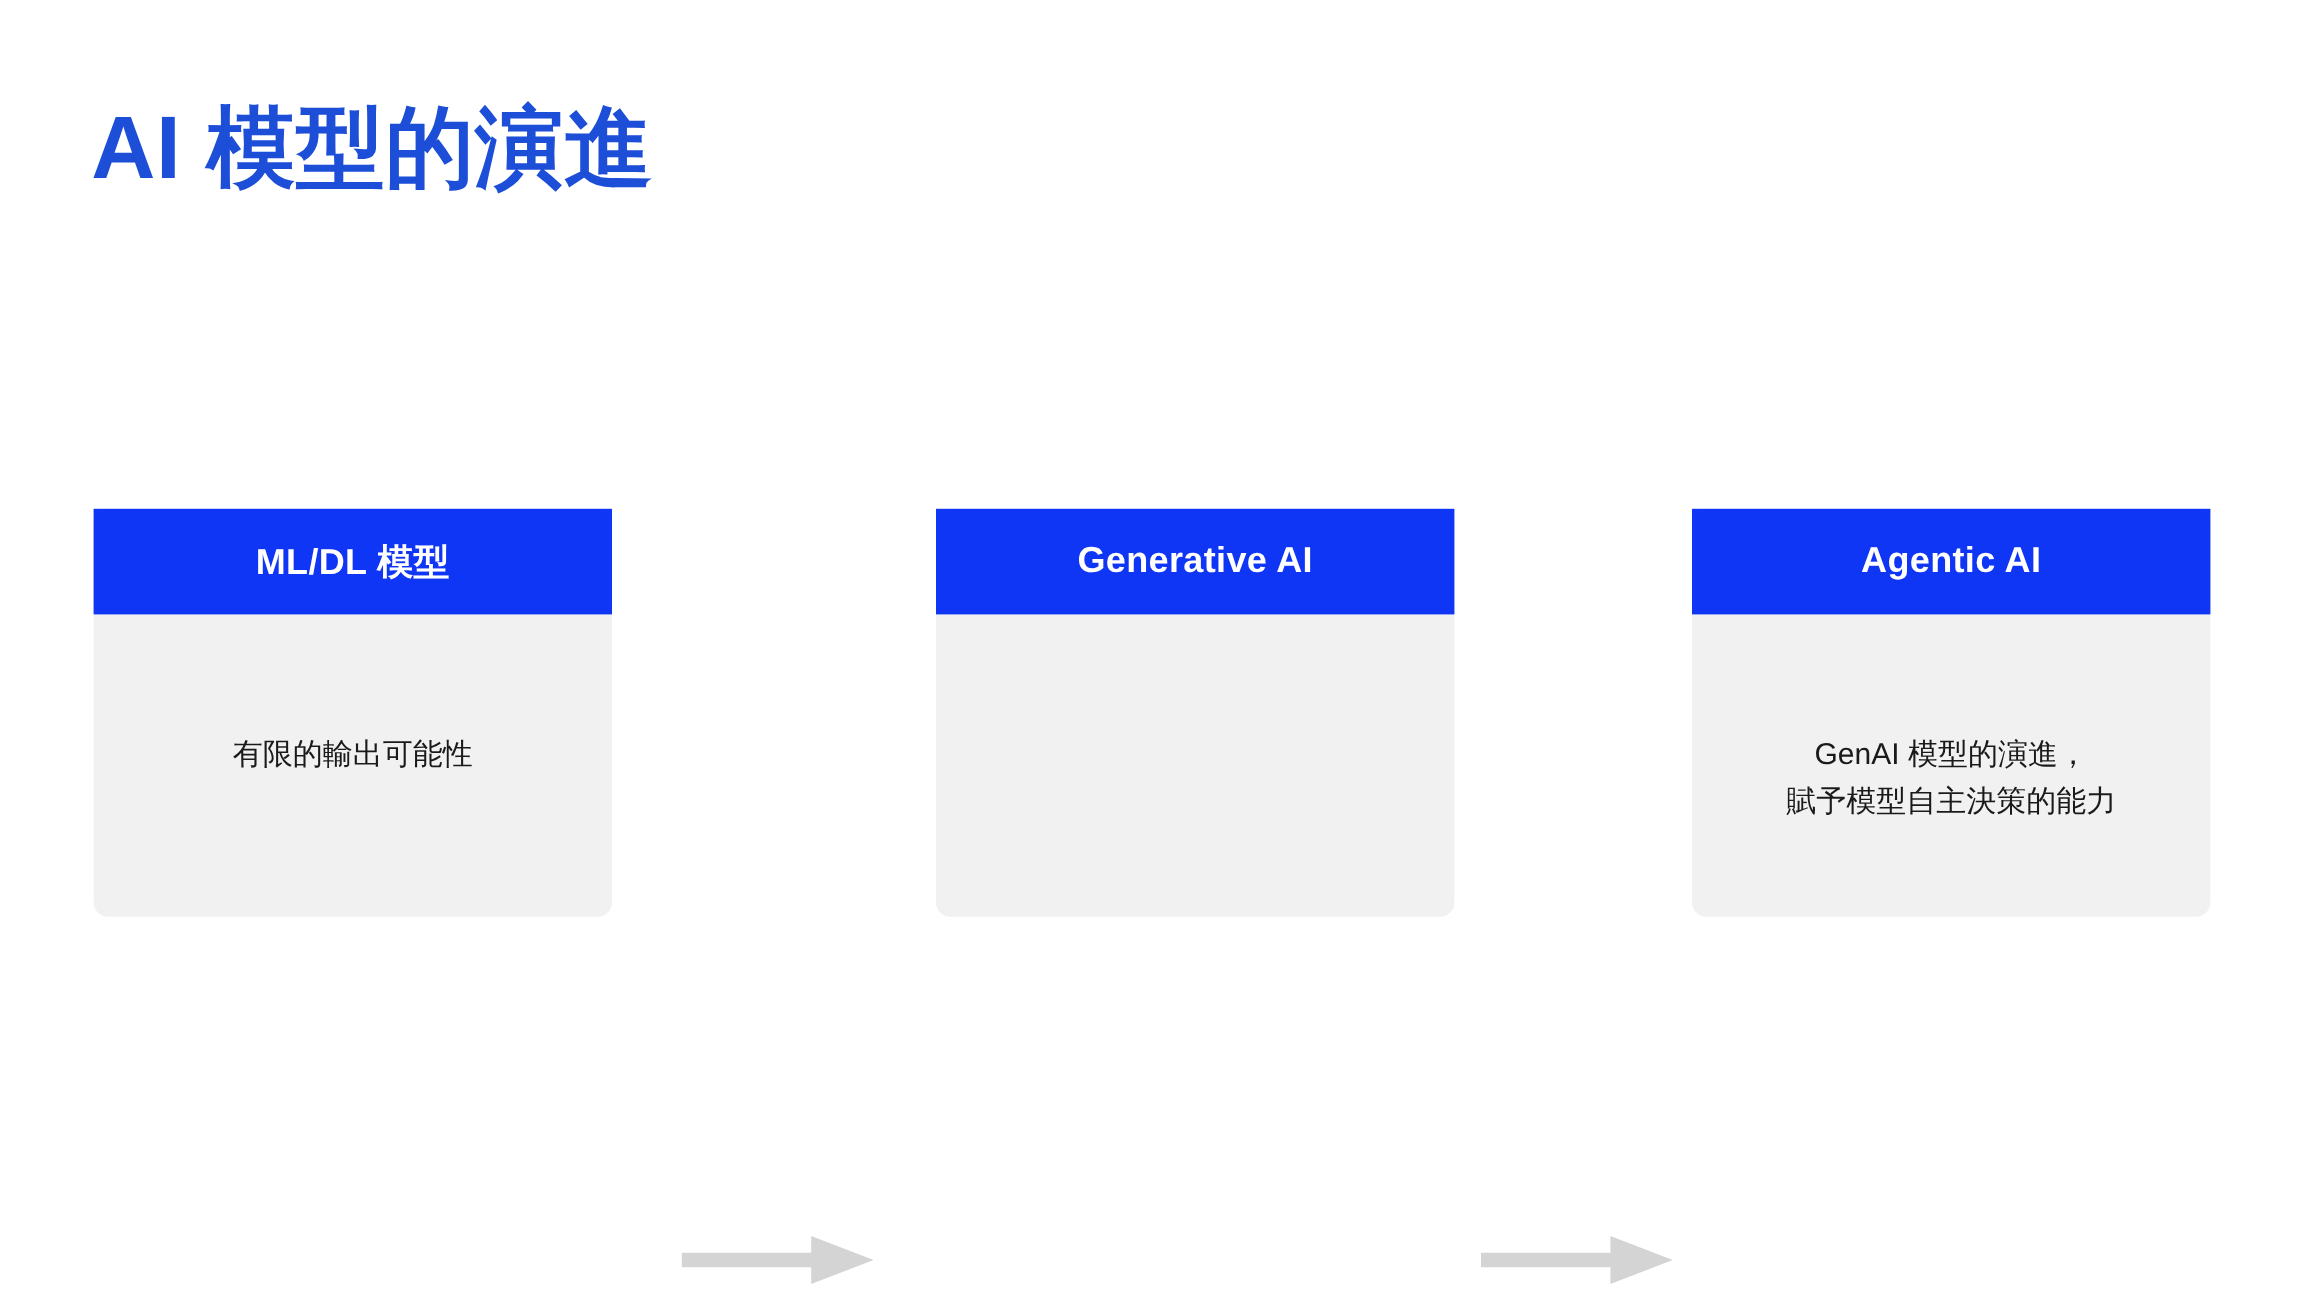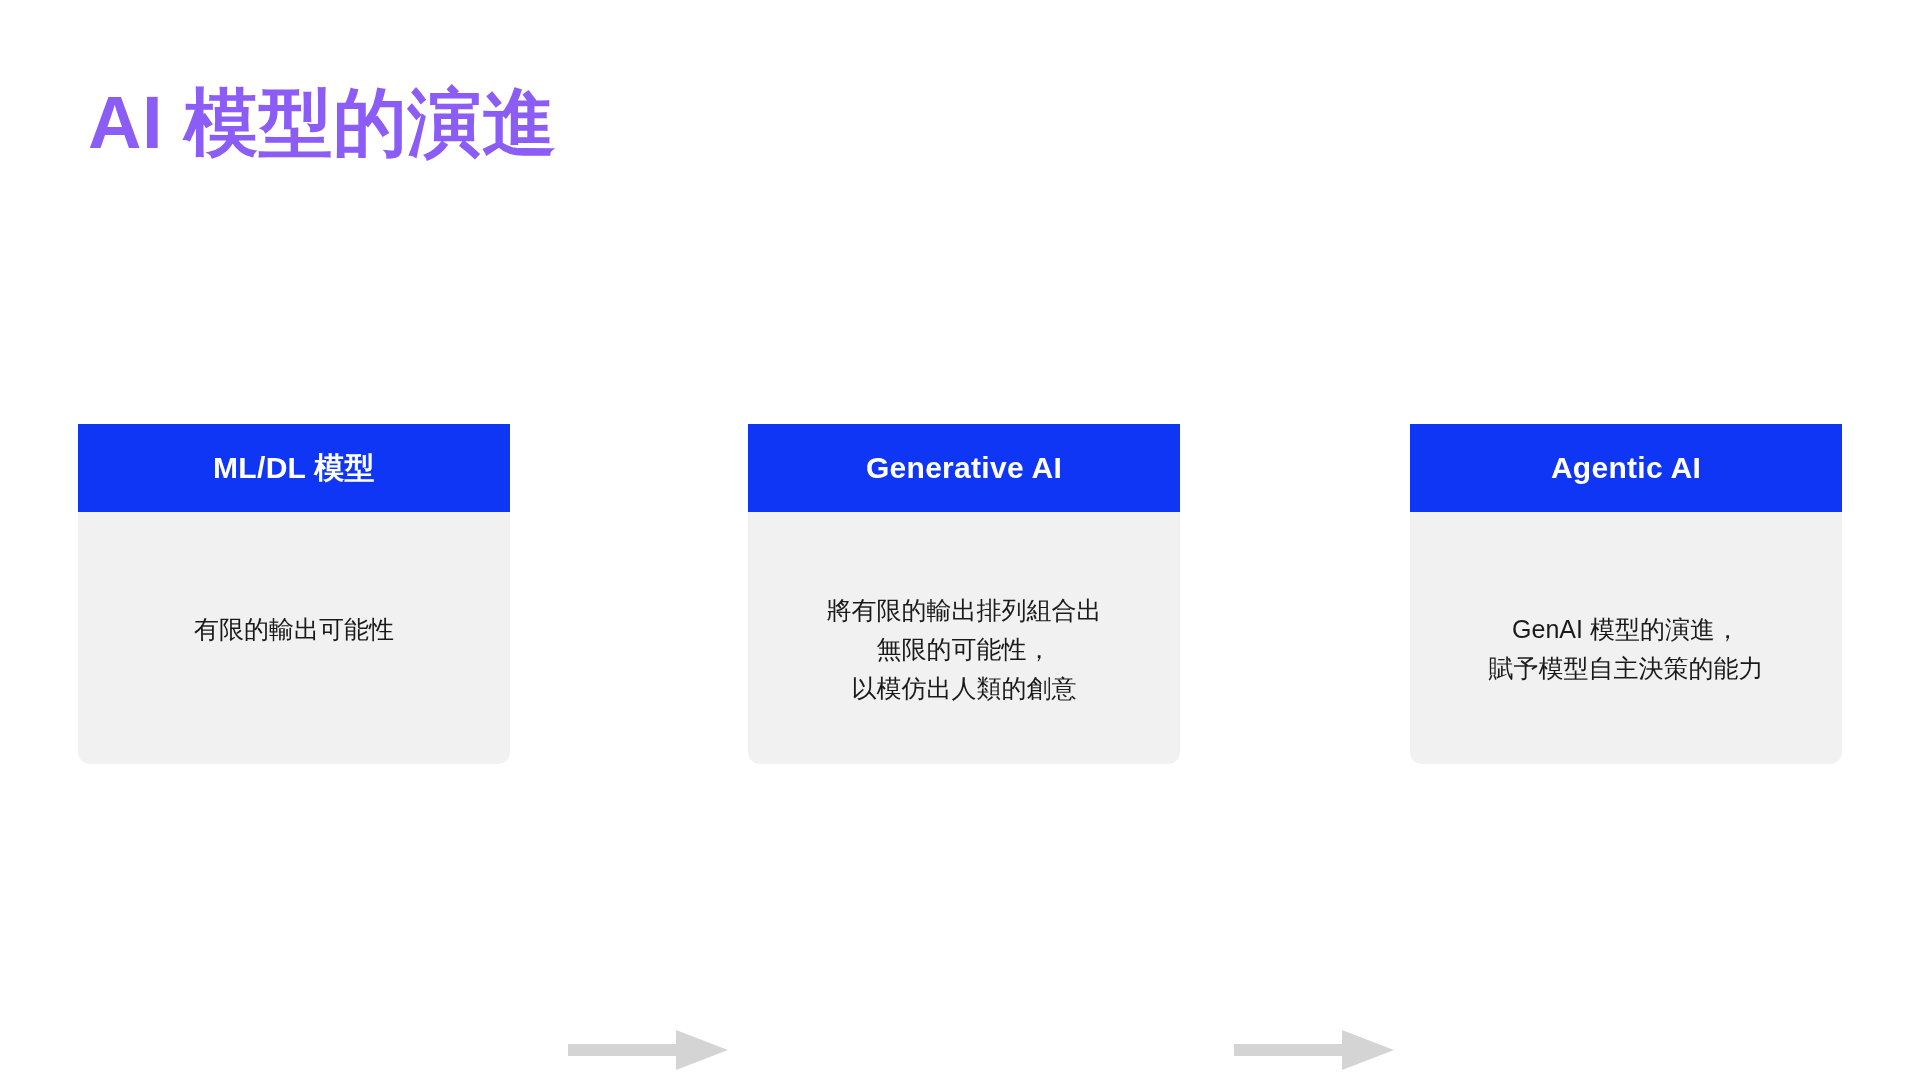--- a/index.html
+++ b/index.html
@@ -19,26 +19,26 @@
 
   #slide {
     position: absolute;
     inset: 0;
     background: #ffffff;
   }
 
   
   #slide-title {
     position: absolute;
-    left: 88px;
+    left: 76px;
     top: 32px;
     font-size: 74px;
     line-height: 1.12;
     font-weight: 700;
-    color: #8b5cf6;
+    color: #1d4ed8;
     letter-spacing: 0.5px;
     white-space: nowrap;
   }
 
   
   #flow-row {
     position: absolute;
     left: 0;
     top: 424px;
     width: 1920px;
@@ -50,21 +50,21 @@
     top: 0;
     width: 432px;
     height: 340px;
     background: #f1f1f1;
     display: flex;
     flex-direction: column;
     box-sizing: border-box;
     border-radius: 12px;
   }
   .flow-card.card-0 { left: 78px; }
-  .flow-card.card-1 { left: 748px; gap: 41px; }
+  .flow-card.card-1 { left: 780px; gap: 41px; }
   .flow-card.card-2 { left: 1410px; gap: 39px; }
 
   .card-header {
     height: 88px;
     background: #0f35f5;
     color: #ffffff;
     display: flex;
     align-items: center;
     justify-content: center;
     font-size: 30px;
@@ -120,25 +120,20 @@
     </div>
 
     <div class="flow-arrow arrow-0">
       <svg viewBox="0 0 160 44" preserveAspectRatio="none" aria-hidden="true">
         <path d="M0 16 L108 16 L108 2 L160 22 L108 42 L108 28 L0 28 Z" fill="#d4d4d4"></path>
       </svg>
     </div>
 
     <div class="flow-card card-1">
       <div class="card-header">Generative AI</div>
-      <div class="card-body">
-        <div class="card-body-text">將有限的輸出排列組合出
-無限的可能性，
-以模仿出人類的創意</div>
-      </div>
     </div>
 
     <div class="flow-arrow arrow-1">
       <svg viewBox="0 0 160 44" preserveAspectRatio="none" aria-hidden="true">
         <path d="M0 16 L108 16 L108 2 L160 22 L108 42 L108 28 L0 28 Z" fill="#d4d4d4"></path>
       </svg>
     </div>
 
     <div class="flow-card card-2">
       <div class="card-header">Agentic AI</div>

